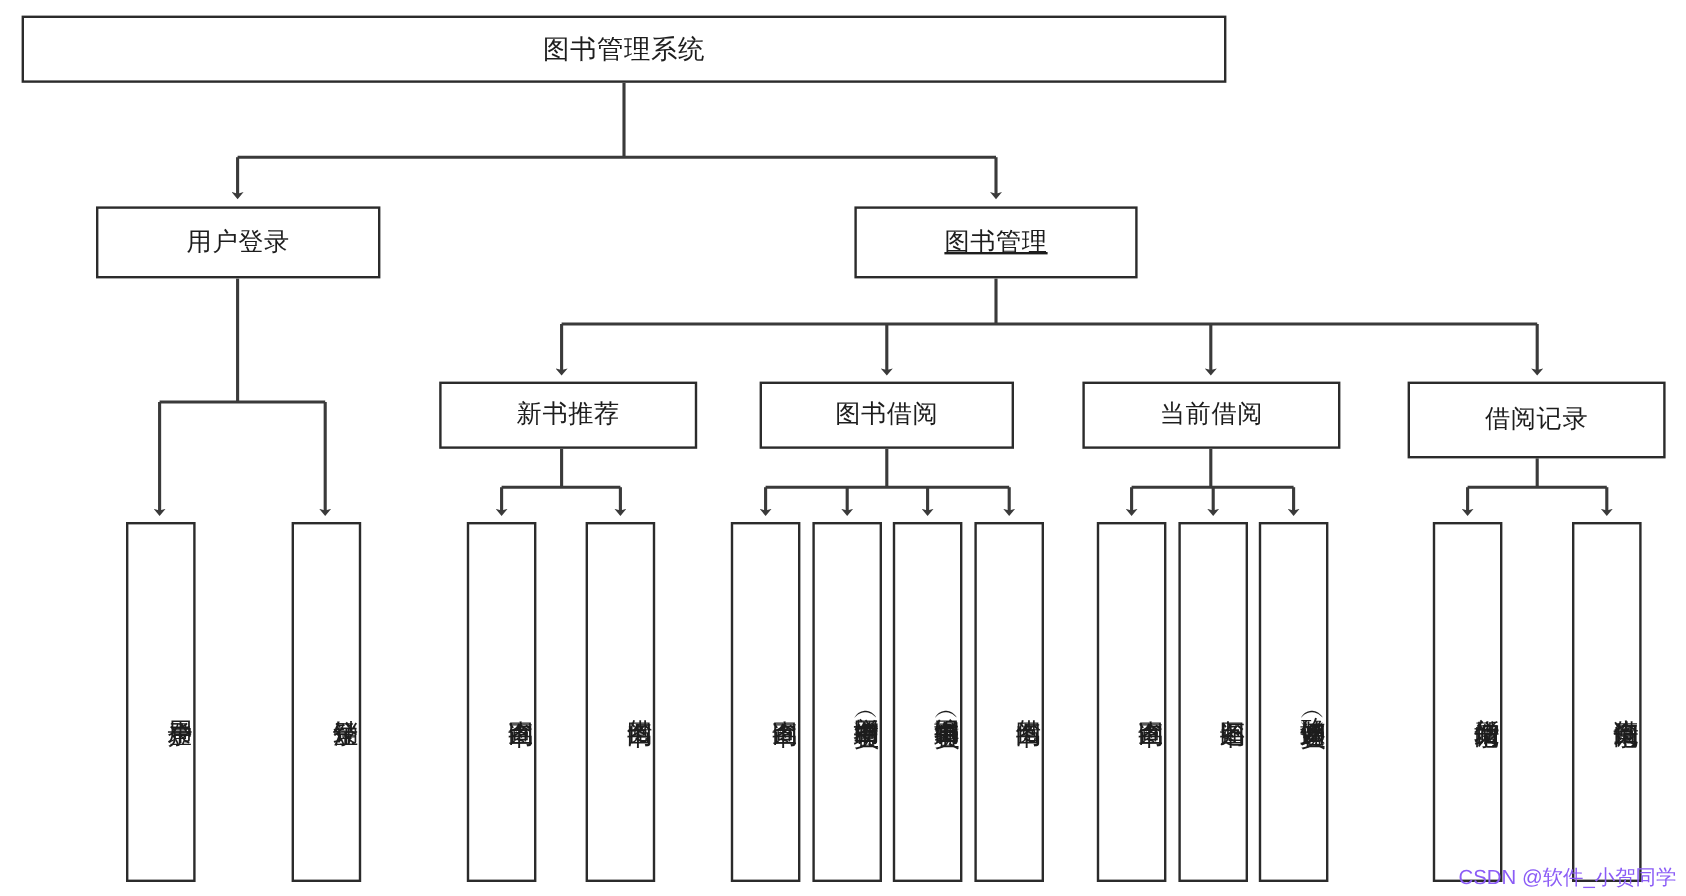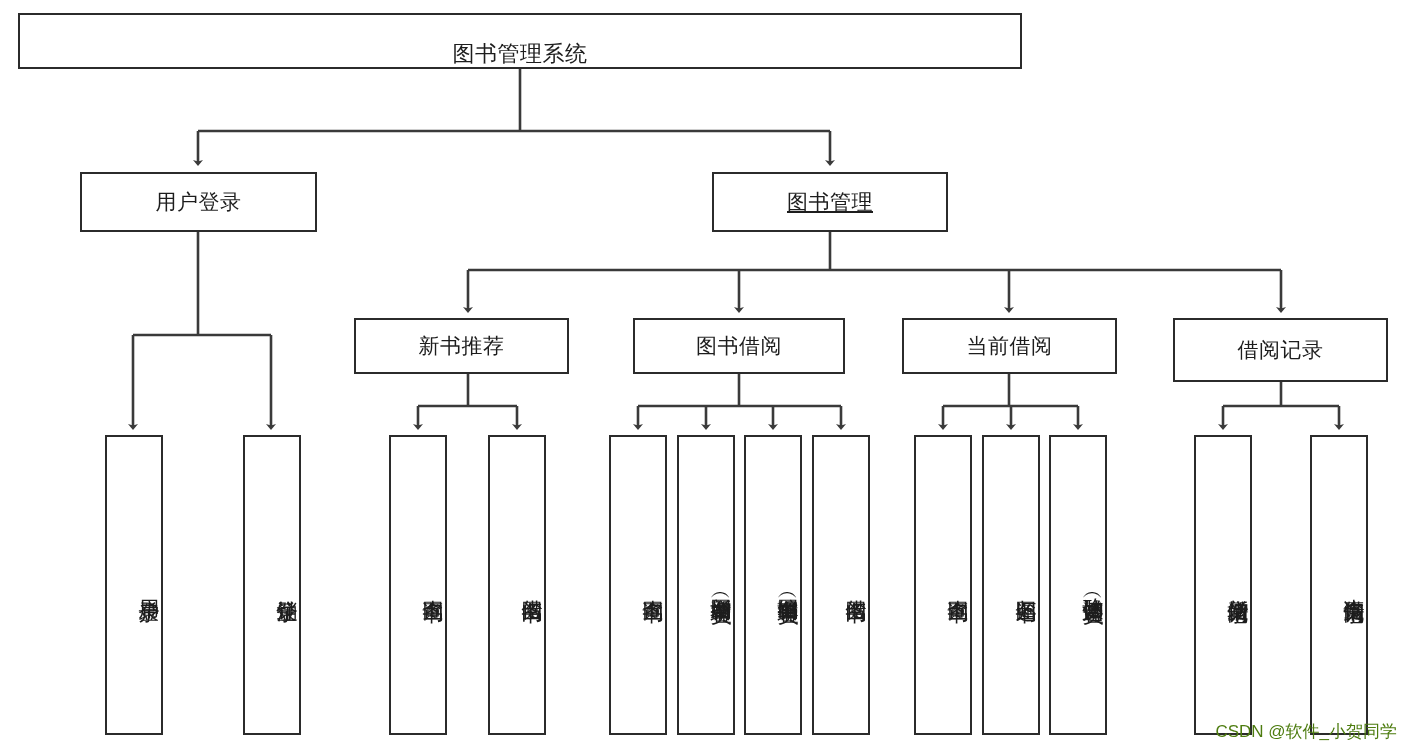--- a/index.html
+++ b/index.html
@@ -37,42 +37,41 @@
     text-align: center;
     color: #1d1d1d;
     line-height: 1.18;
   }
   .node.h {
     font-size: 21px;
     letter-spacing: 0.5px;
   }
   .node.root {
     font-size: 22px;
-    align-items: flex-end;
   }
   .node.v {
     writing-mode: vertical-rl;
     text-orientation: upright;
     font-size: 21px;
     padding: 10px 0;
     align-items: flex-start;
     justify-content: center;
     letter-spacing: 1px;
   }
   .node.v .vlabel {
     writing-mode: vertical-rl;
     text-orientation: upright;
     display: block;
   }
   .watermark {
     position: absolute;
     right: 8px;
     bottom: 4px;
     font-size: 17px;
-    color: #4d7c0f;
+    color: #8b5cf6;
     white-space: nowrap;
     font-family: "Liberation Sans", "DejaVu Sans", sans-serif;
   }
 </style>
 </head>
 <body>
 
 <div id="canvas">
 
   <svg class="connectors" viewBox="0 0 1405 747">
@@ -129,21 +128,21 @@
     <span>图书管理系统</span>
   </div>
 
   <div class="node h" style="left:80px; top:172px; width:237px; height:60px;">
     <span>用户登录</span>
   </div>
   <div class="node h" style="left:712px; top:172px; width:236px; height:60px;text-decoration:underline;">
     <span>图书管理</span>
   </div>
 
-  <div class="node h" style="left:354px; top:318px; width:215px; height:56px;">
+  <div class="node h" style="left:366px; top:318px; width:215px; height:56px;">
     <span>新书推荐</span>
   </div>
   <div class="node h" style="left:633px; top:318px; width:212px; height:56px;">
     <span>图书借阅</span>
   </div>
   <div class="node h" style="left:902px; top:318px; width:215px; height:56px;text-align:right;">
     <span>当前借阅</span>
   </div>
   <div class="node h" style="left:1173px; top:318px; width:215px; height:64px;">
     <span>借阅记录</span>

